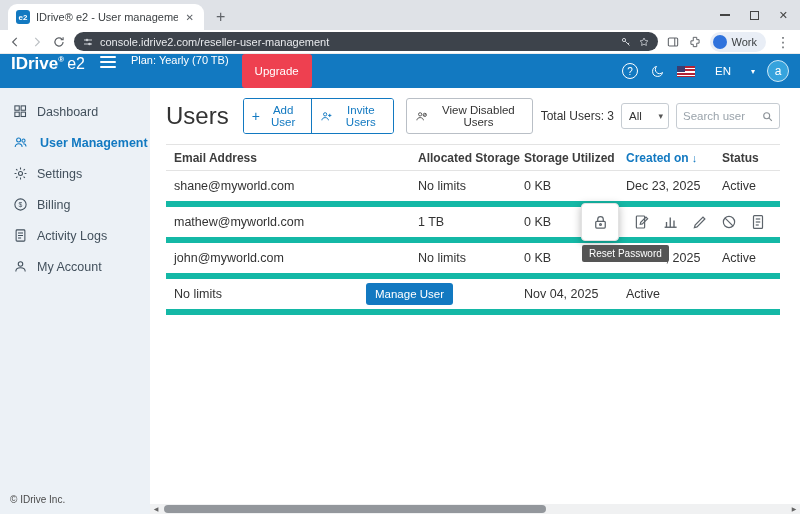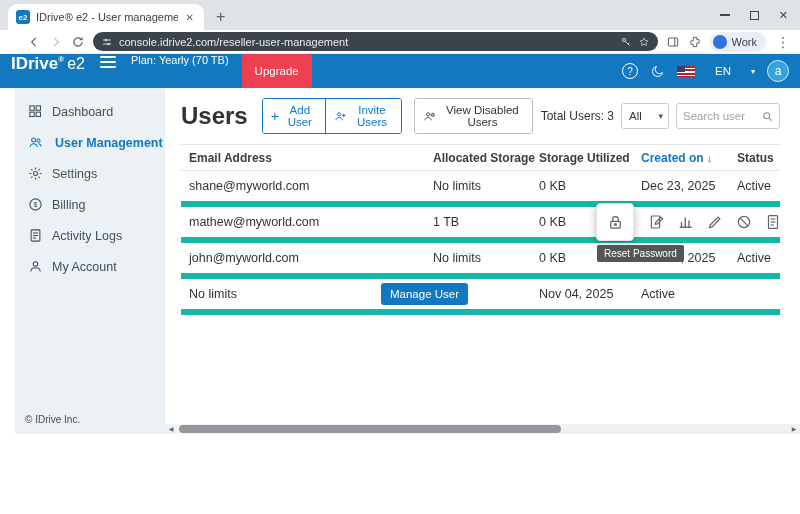--- a/index.html
+++ b/index.html
@@ -1,31 +1,31 @@
 <!DOCTYPE html>
 <html><head>
 <meta charset="utf-8">
 <style>
   * { margin:0; padding:0; box-sizing:border-box; }
   html,body { width:800px; height:514px; overflow:hidden; font-family:"Liberation Sans", sans-serif; background:#fff; }
-  .window { width:800px; height:434px; display:flex; flex-direction:column; }
+  .window { width:800px; height:514px; display:flex; flex-direction:column; }
 
   
   .tabstrip { height:30px; background:#dfe2e7; display:flex; align-items:flex-end; padding:0 6px 0 8px; position:relative; flex:none; }
   .tab { width:196px; height:26px; background:#fff; border-radius:9px 9px 0 0; display:flex; align-items:center; padding:0 8px; gap:6px; }
   .tab-favicon { width:14px; height:14px; border-radius:3px; background:#1279c1; color:#fff; font-size:8px; font-weight:700; display:flex; align-items:center; justify-content:center; flex:none; }
   .tab-title { font-size:11px; color:#3c4043; white-space:nowrap; overflow:hidden; flex:1; }
   .tab-close { font-size:10px; color:#5f6368; padding:0 2px; }
   .newtab-btn { font-size:16px; line-height:16px; color:#5f6368; margin:0 0 5px 12px; }
   .win-controls { position:absolute; right:12px; top:0; height:30px; display:flex; gap:20px; align-items:center; }
   .win-min { width:10px; height:1.5px; background:#444; }
   .win-max { width:9px; height:9px; border:1.2px solid #444; }
   .win-close { font-size:11px; color:#444; }
 
-  .toolbar { height:24px; background:#fff; display:flex; align-items:center; padding:0 8px; gap:8px; border-bottom:1px solid #ebebeb; flex:none;margin-left:19px; }
+  .toolbar { height:24px; background:#fff; display:flex; align-items:center; padding:0 8px; gap:8px; border-bottom:1px solid #ebebeb; flex:none; }
   .nav-ic { display:flex; }
   .omnibox { flex:1; height:19px; background:#3d434b; border-radius:10px; display:flex; align-items:center; padding:0 8px; gap:6px; min-width:0; }
   .omnibox-url { font-size:11px; color:#e8eaed; flex:1; white-space:nowrap; overflow:hidden; }
   .profile-chip { height:20px; background:#e9eef6; border-radius:10px; display:flex; align-items:center; gap:5px; padding:0 9px 0 3px; flex:none;justify-content:flex-end; }
   .profile-dot { width:14px; height:14px; border-radius:50%; background:#2f72dc; }
   .profile-label { font-size:11px; color:#3c4043; }
   .kebab { font-size:14px; color:#5f6368; padding:0 2px; }
 
   
   .appheader { height:34px; background:#1279c1; display:flex; padding:0 11px; gap:13px; color:#fff; flex:none; }
@@ -39,30 +39,30 @@
   .header-right { margin-left:auto; display:flex; align-items:center; gap:12px; }
   .help-icon { width:16px; height:16px; border:1.4px solid #fff; border-radius:50%; font-size:10px; display:flex; align-items:center; justify-content:center; }
   .lang-box { display:flex; align-items:center; gap:20px; }
   .flag { width:18px; height:11px; position:relative; background:repeating-linear-gradient(180deg,#b22234 0 1.7px,#fff 1.7px 3.4px); flex:none; }
   .flag::after { content:""; position:absolute; left:0; top:0; width:8px; height:6px; background:#3c3b6e; }
   .lang { font-size:11.5px; }
   .caret-down { font-size:8px; }
   .avatar { width:22px; height:22px; border-radius:50%; background:#36a3dd; border:1px solid #cde8f6; display:flex; align-items:center; justify-content:center; font-size:12px; color:#fff; }
 
   
-  .bodyrow { flex:1; display:flex; min-height:0;padding-left:15px; }
+  .bodyrow { flex:1; display:flex; min-height:0; }
   .sidebar { width:150px; background:#ecf1f6; display:flex; flex-direction:column; padding-top:8px; flex:none; }
   .side-item { height:31px; display:flex; align-items:center; gap:9px; padding-left:13px; font-size:12.5px; color:#42505c; }
   .side-item.active { color:#1279c1; font-weight:700;gap:12px; }
   .side-icon { width:15px; height:15px; display:flex; }
   .side-footer { margin-top:auto; padding:0 0 9px 10px; font-size:10px; color:#4a4a4a; }
 
   .main { flex:1; position:relative; background:#fff; padding:10px 20px 0 16px; min-width:0; }
   .title-row { display:flex; align-items:center; gap:8px; }
-  .page-title { font-size:24px; color:#333; font-weight:700; margin-right:6px; }
+  .page-title { font-size:24px; color:#333; font-weight:400; margin-right:6px; }
   .btn-group { display:flex; border:1px solid #1279c1; border-radius:3px; overflow:hidden; background:#fff; }
   .btn-seg { display:flex; align-items:center; gap:4px; padding:5px 8px; font-size:11.5px; color:#1279c1; background:#fff; border:none; font-family:inherit; }
   .btn-seg + .btn-seg { border-left:1px solid #1279c1; }
   .plus-glyph { font-size:14px; line-height:12px; font-weight:400; }
   .btn-outline-gray { display:flex; align-items:center; gap:5px; padding:5px 8px; font-size:11.5px; color:#333; background:#fff; border:1px solid #b9bfc6; border-radius:3px; margin-left:4px; font-family:inherit; }
   .title-right { margin-left:auto; display:flex; align-items:center; gap:7px; }
   .total-users { font-size:12px; color:#333; white-space:nowrap; }
   .filter-select { width:48px; height:26px; border:1px solid #c6ccd2; border-radius:3px; display:flex; align-items:center; justify-content:space-between; padding:0 5px 0 7px; font-size:11.5px; color:#333; background:#fff; }
   .select-caret { font-size:9px; color:#555; }
   .search-box { width:104px; height:26px; border:1px solid #c6ccd2; border-radius:3px; display:flex; align-items:center; padding:0 5px 0 6px; gap:3px; background:#fff; }

